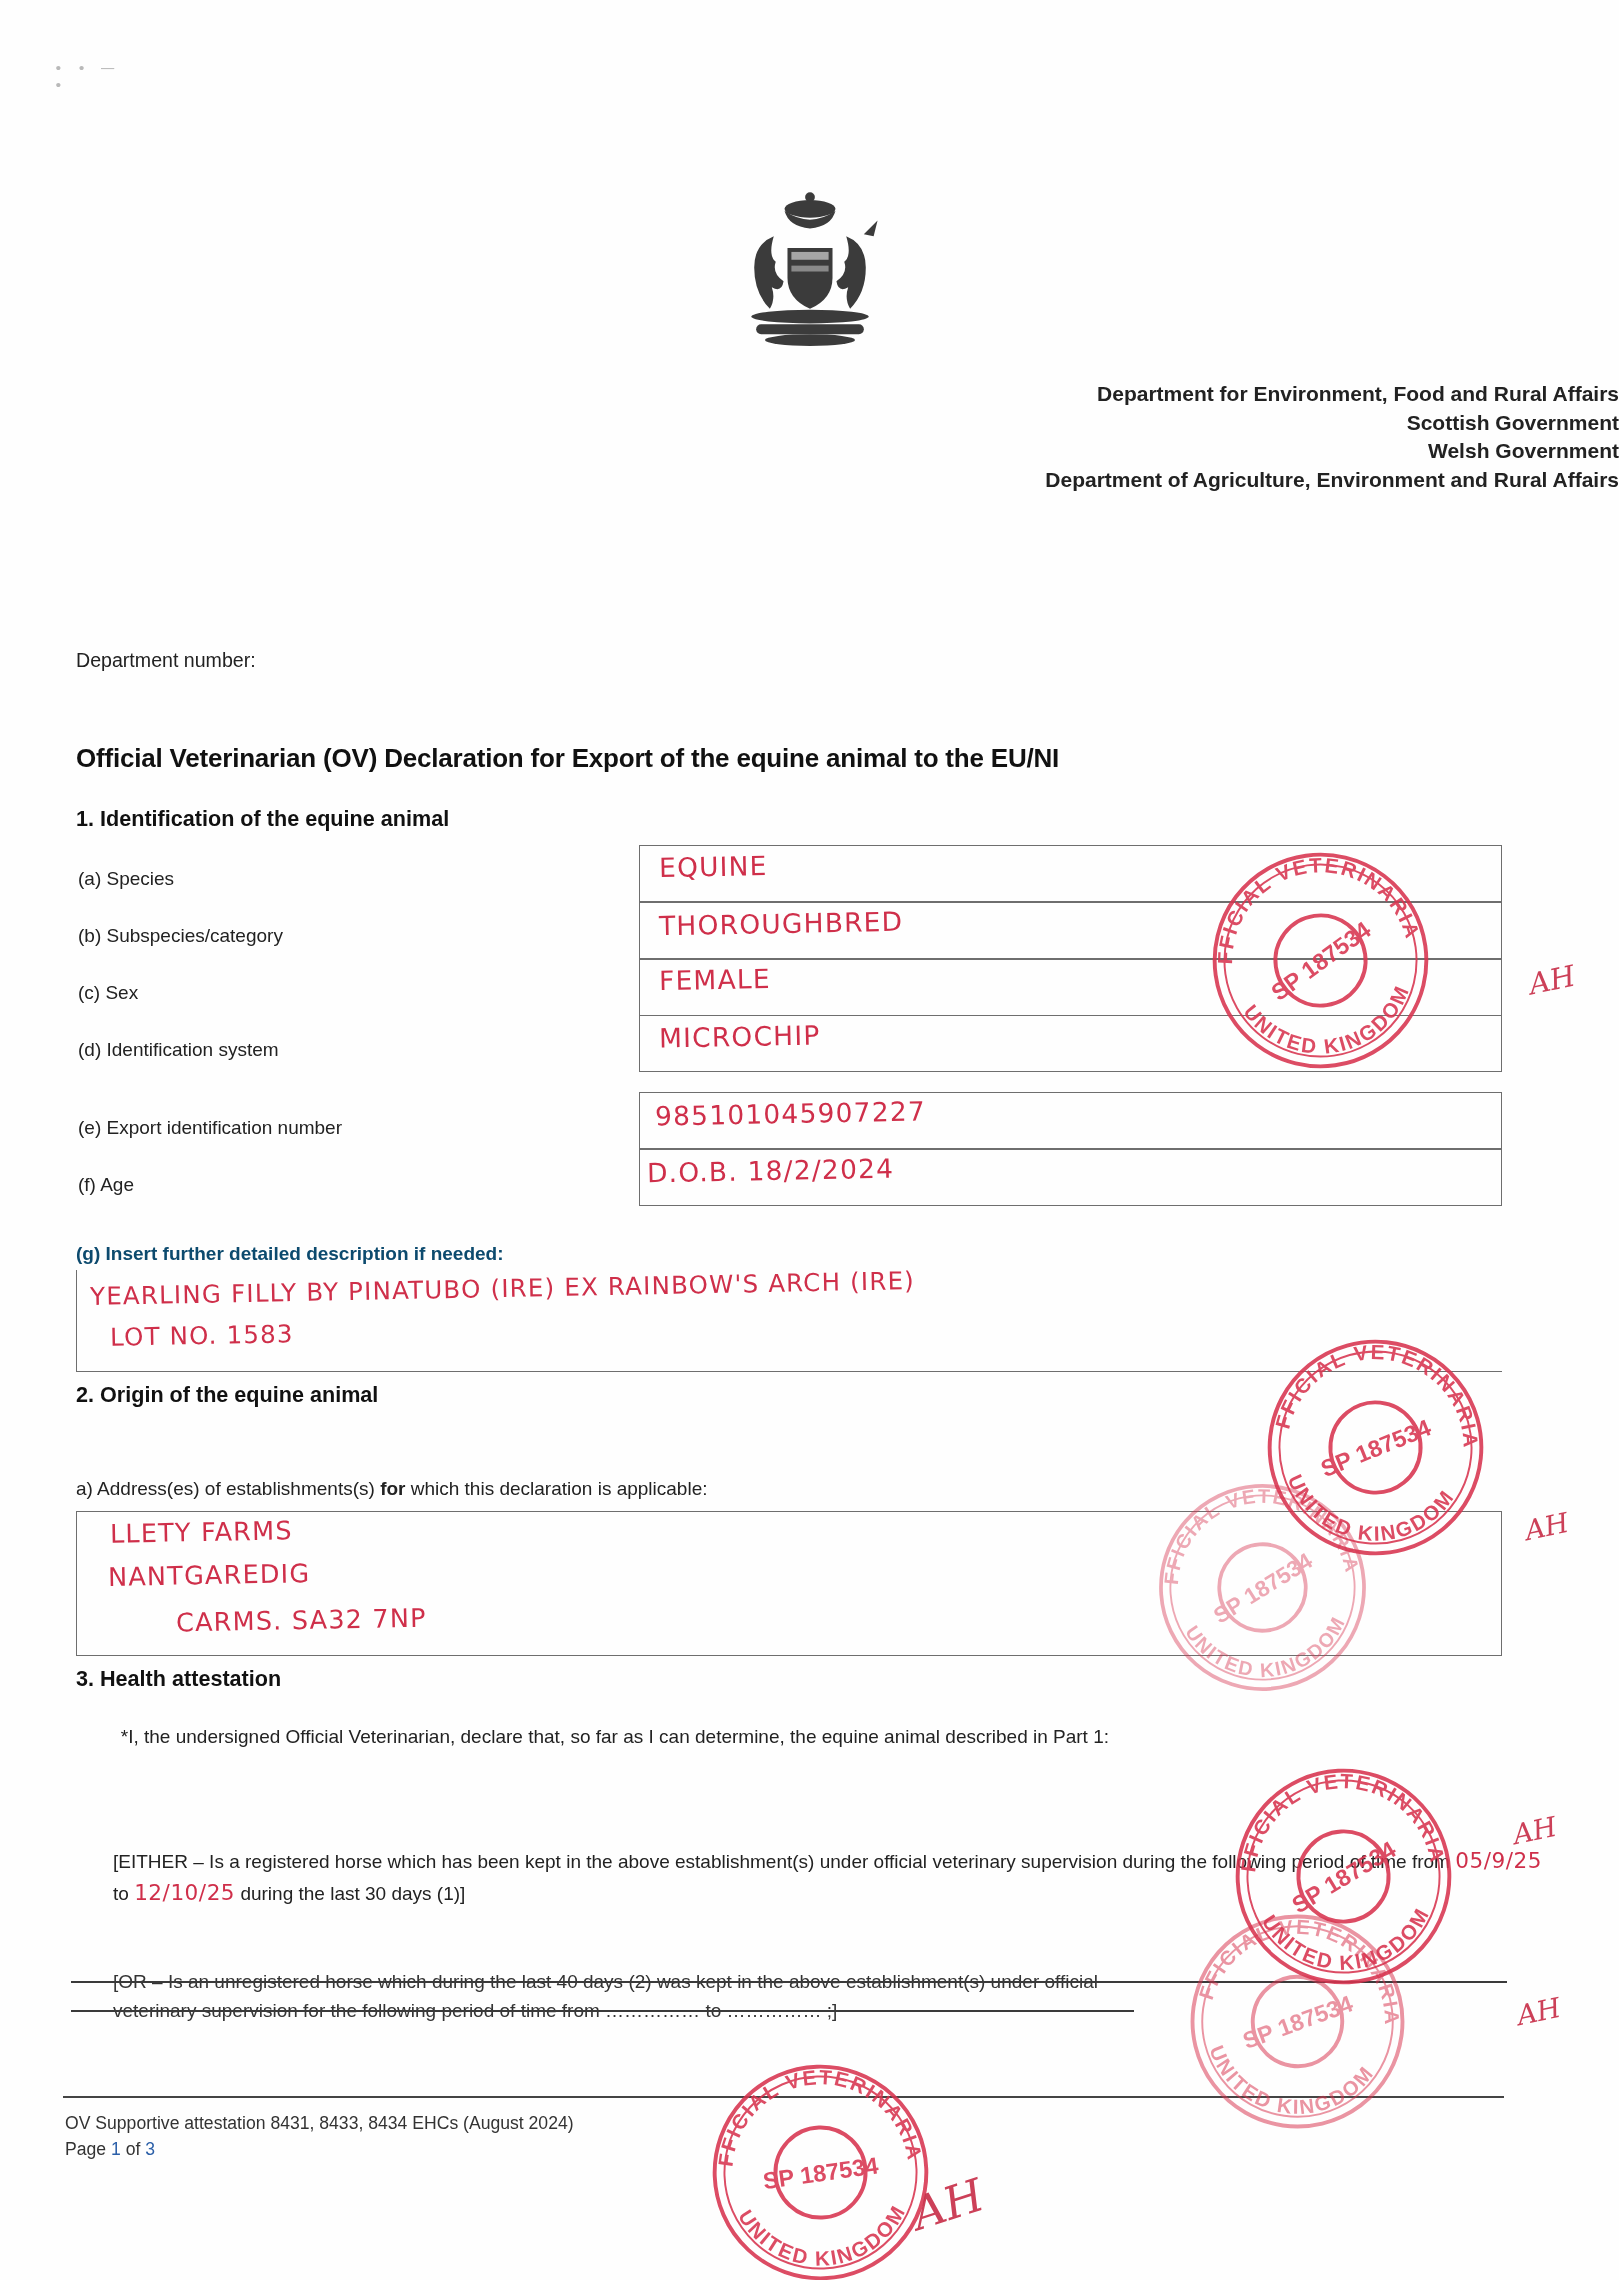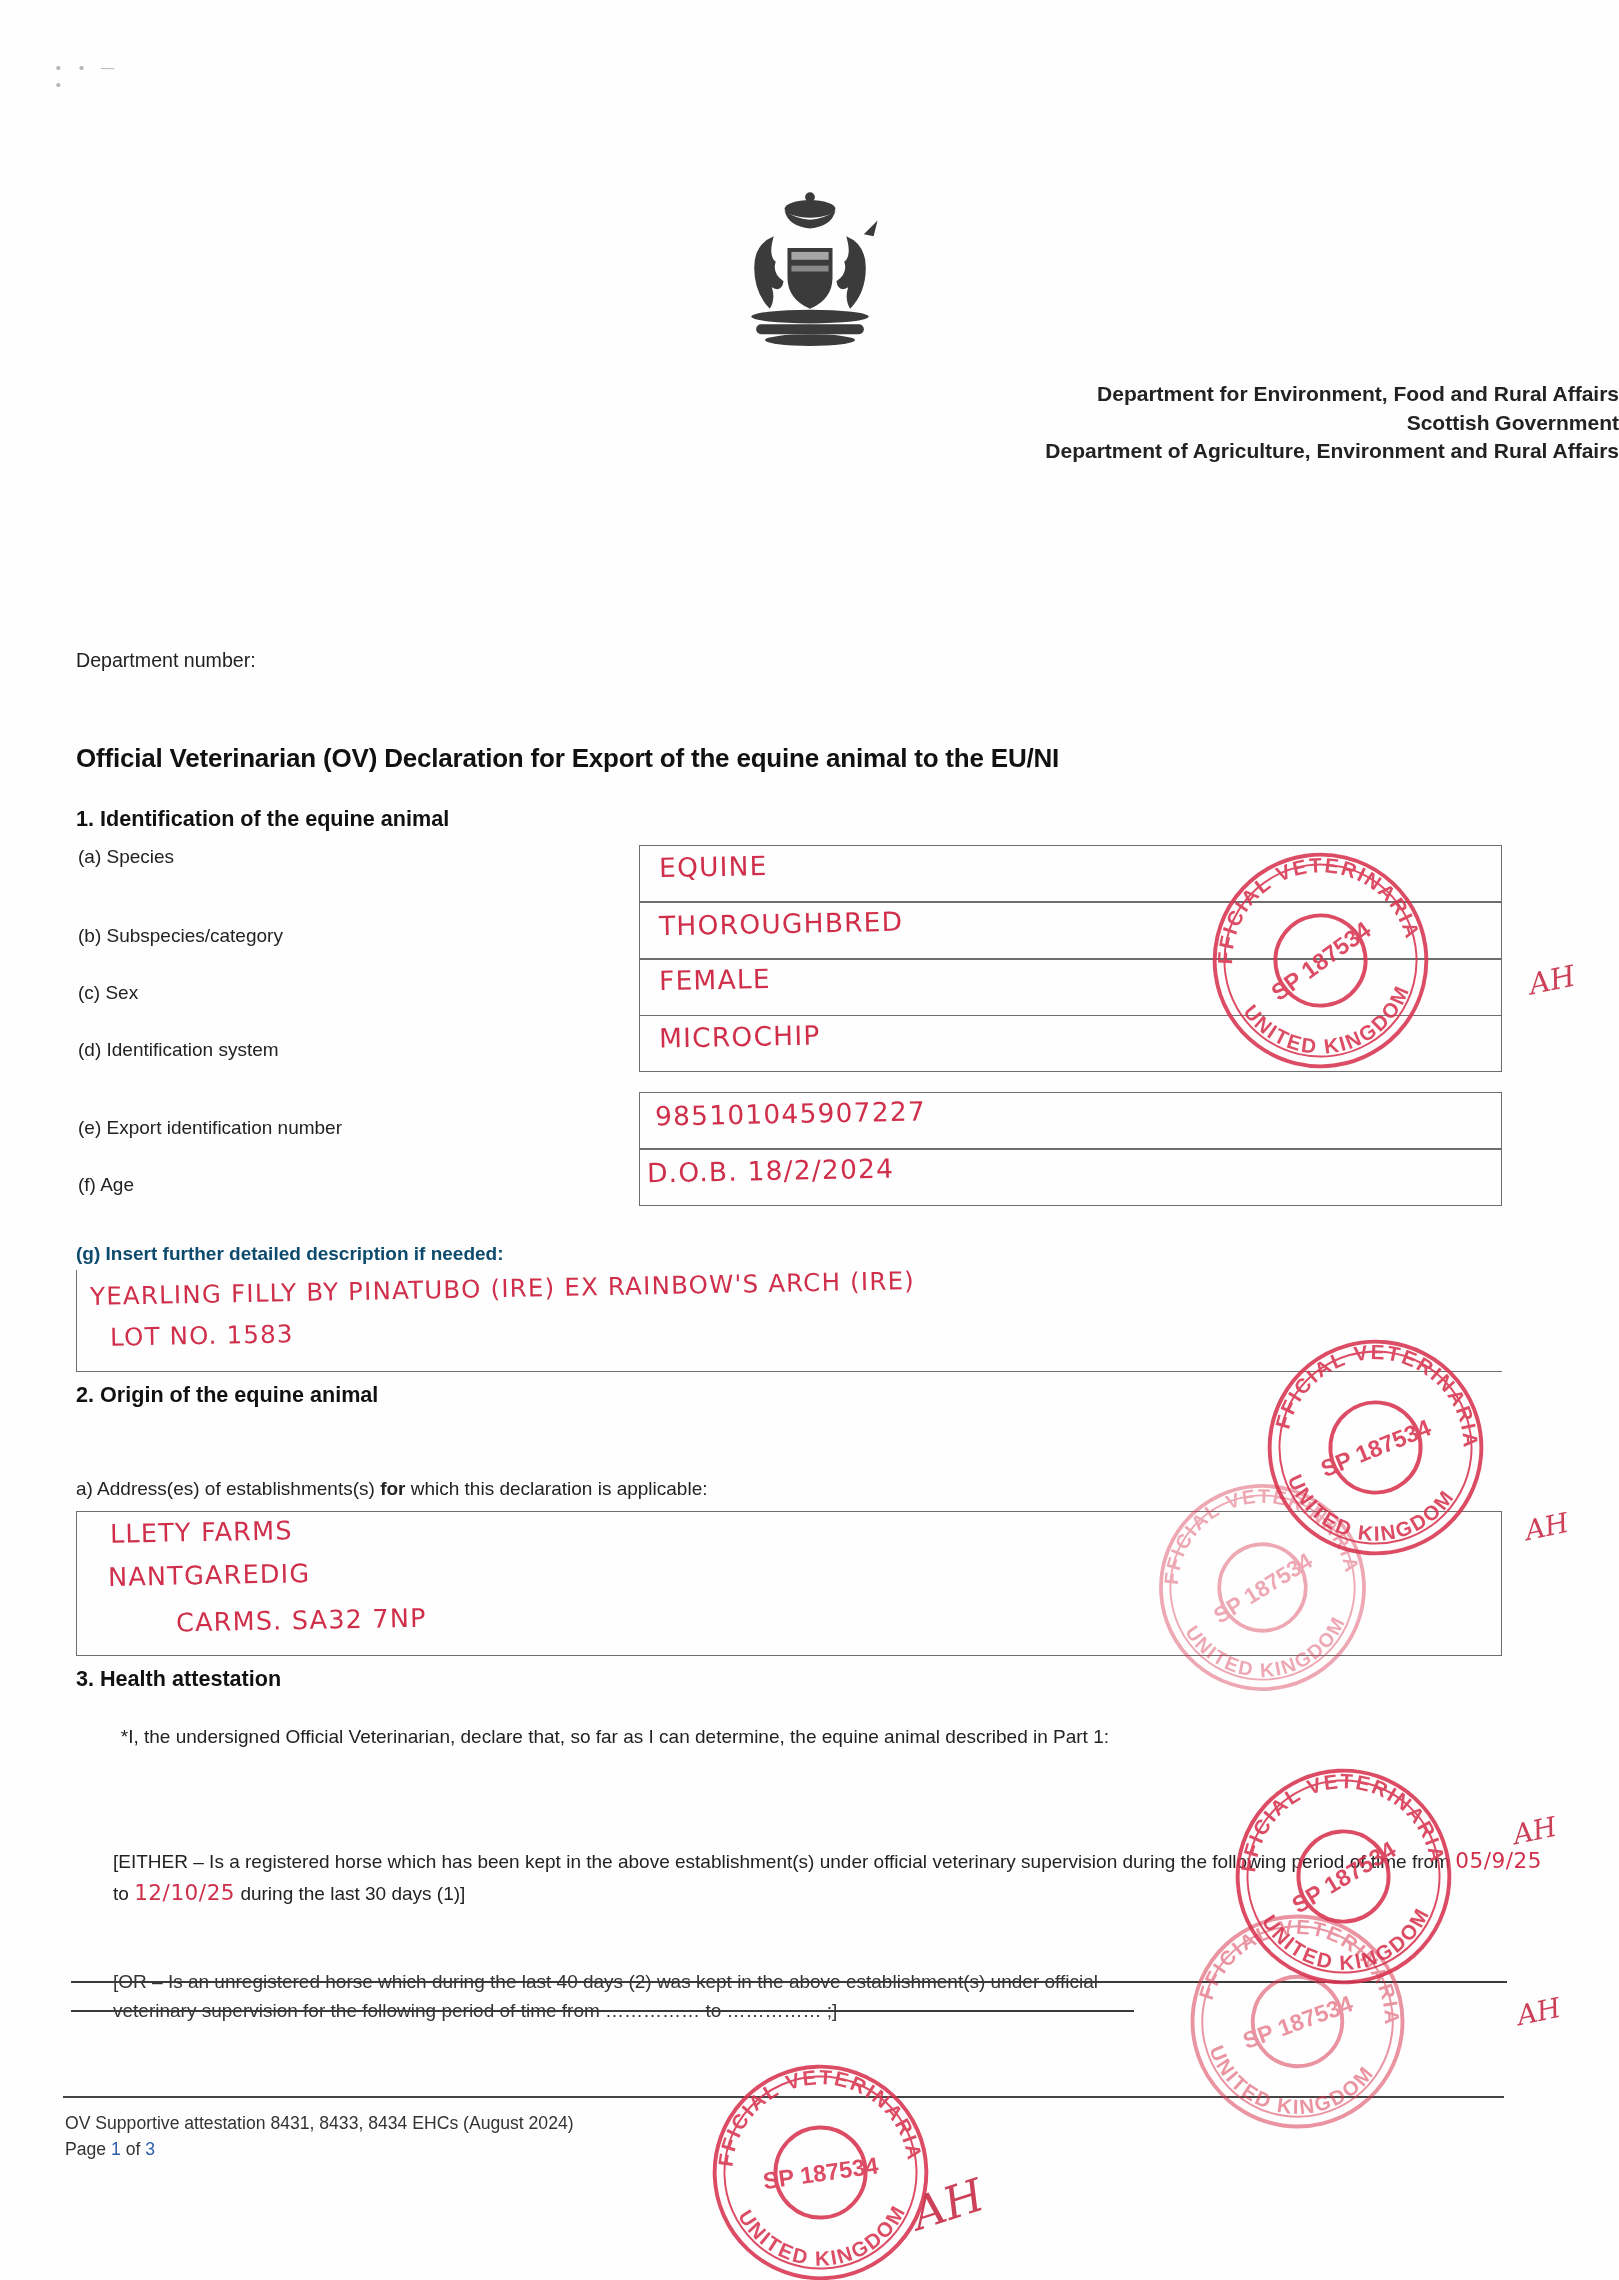--- a/index.html
+++ b/index.html
@@ -243,30 +243,31 @@
         <ellipse cx="95" cy="128" rx="60" ry="7"></ellipse>
         <rect x="40" y="136" width="110" height="10" rx="5"></rect>
         <ellipse cx="95" cy="152" rx="46" ry="6"></ellipse>
       </g>
     </svg>
   </div>
 
   <div class="dept-lines">
     <div>Department for Environment, Food and Rural Affairs</div>
     <div>Scottish Government</div>
+    <div>Welsh Government</div>
     <div>Department of Agriculture, Environment and Rural Affairs</div>
   </div>
 
   <div class="decl-number">Department number:</div>
 
   <div class="main-title">Official Veterinarian (OV) Declaration for Export of the equine animal to the EU/NI</div>
 
   <div class="sec-head" id="sec1">1. Identification of the equine animal</div>
 
-  <div class="flabel" style="top:846px">(a) Species</div>
+  <div class="flabel" style="top:868px">(a) Species</div>
   <div class="flabel" style="top:925px">(b) Subspecies/category</div>
   <div class="flabel" style="top:982px">(c) Sex</div>
   <div class="flabel" style="top:1039px">(d) Identification system</div>
   <div class="flabel" style="top:1117px">(e) Export identification number</div>
   <div class="flabel" style="top:1174px">(f) Age</div>
 
   <div class="fbox" style="top:845px;height:57px"></div>
   <div class="fbox" style="top:902px;height:57px"></div>
   <div class="fbox" style="top:959px;height:57px"></div>
   <div class="fbox" style="top:1015px;height:57px"></div>

